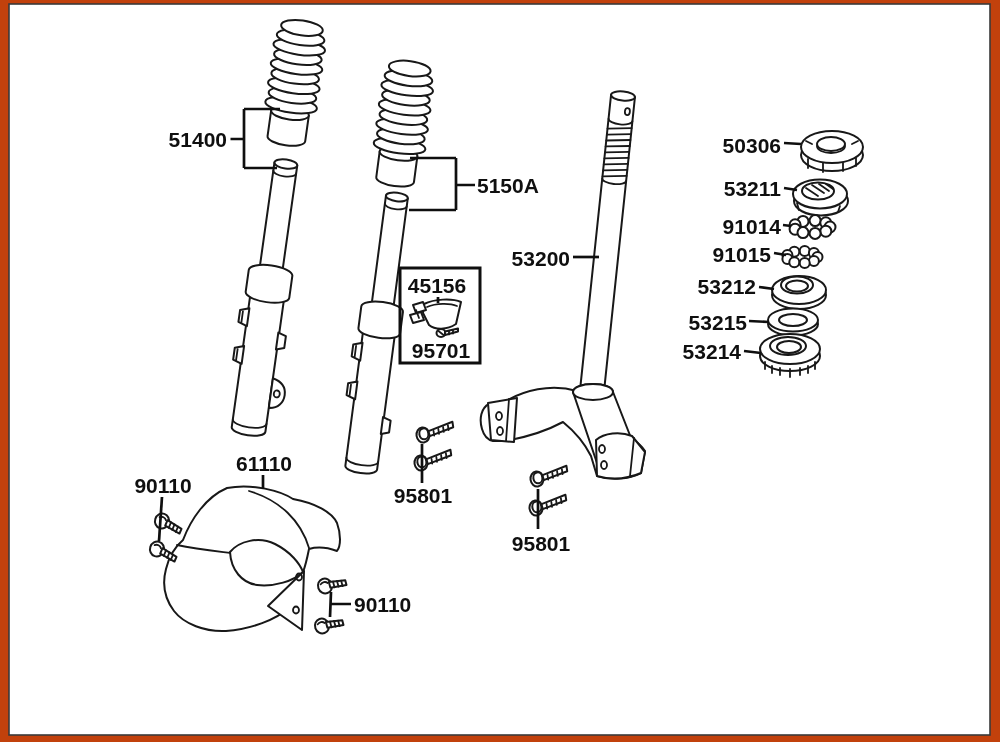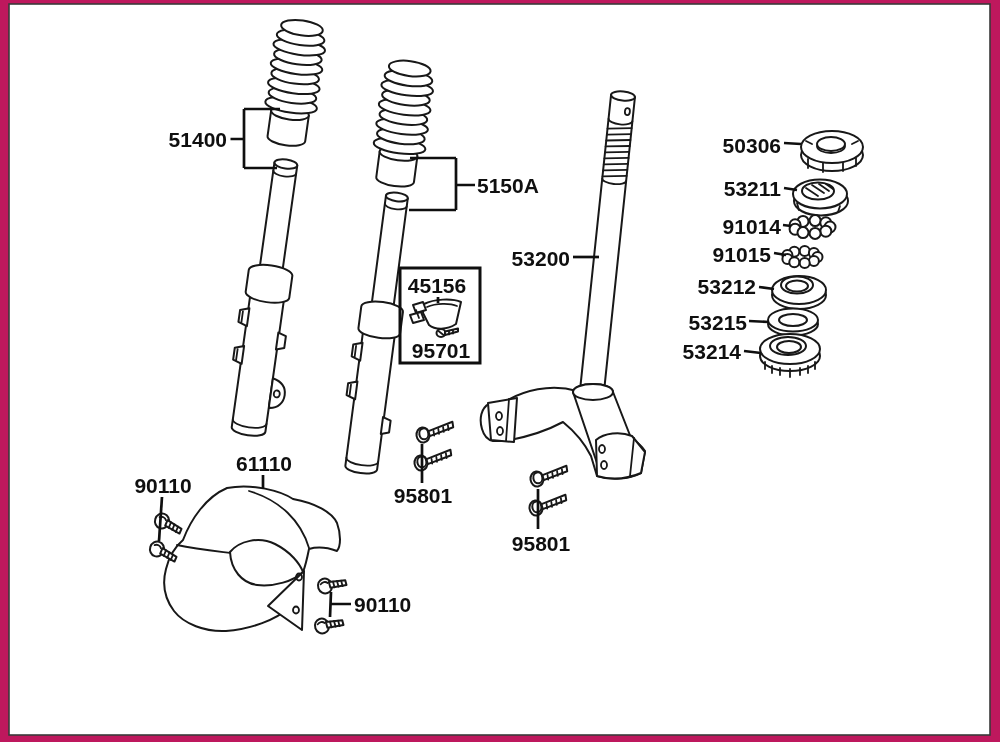--- a/index.html
+++ b/index.html
@@ -1,16 +1,16 @@
 <!DOCTYPE html>
 <html><head>
 <meta charset="utf-8">
 <style>
   html,body{margin:0;padding:0;background:#f2f2f2;}
-  .stage{position:relative;width:1000px;height:742px;background:#be185d;overflow:hidden;
+  .stage{position:relative;width:1000px;height:742px;background:#c2410c;overflow:hidden;
          font-family:"Liberation Sans",sans-serif;}
   svg{display:block}
   .p{fill:#ffffff;stroke:#181818;stroke-width:2;stroke-linejoin:round;}
   .d{fill:none;stroke:#181818;stroke-width:1.8;stroke-linecap:round;}
   .lead{fill:none;stroke:#0f0f0f;stroke-width:2.7;}
   .box{fill:none;stroke:#0f0f0f;stroke-width:3;}
   text.lbl{font-family:"Liberation Sans",sans-serif;font-weight:bold;font-size:21px;fill:#0f0f0f;}
 </style>
 </head>
 <body>

